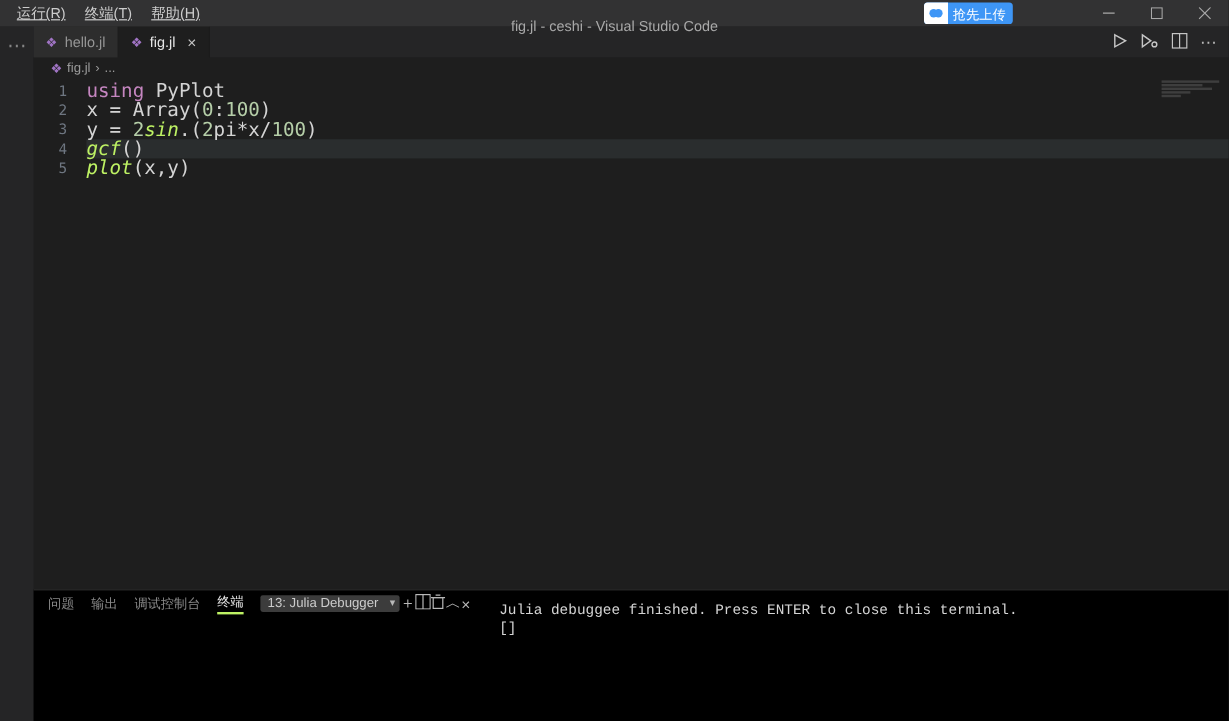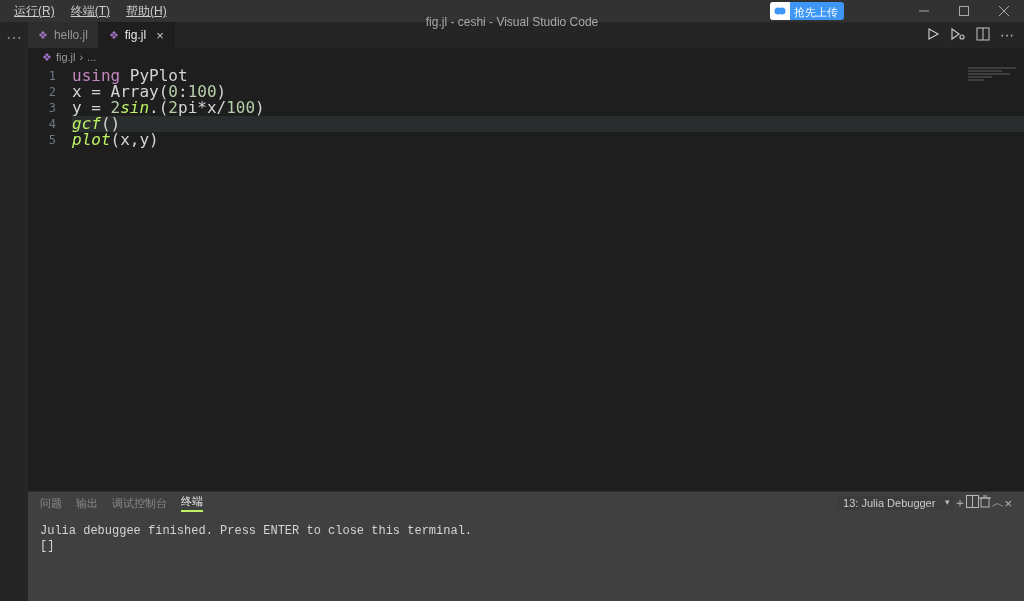--- a/index.html
+++ b/index.html
@@ -70,22 +70,22 @@
 .line.current { background: #2a2d2e; width: 100%; }
 .tok-kw { color: #c586c0; }
 .tok-fn { color: #bef264; font-style: italic; }
 .tok-num { color: #b5cea8; }
 .tok-op { color: #d4d4d4; }
 .tok-plain { color: #d4d4d4; }
 .minimap { position: absolute; top: 0; right: 0; width: 64px; height: 30px; opacity: 0.3; }
 .minimap .mline { height: 2px; margin: 1px 8px 0 8px; background: #8a8a8a; }
 
 .panel {
-  height: 110px; background: #404040; border-top: 1px solid #2d2d2d;
-  display: flex; flex-direction: column; flex-shrink: 0;
+  height: 110px; background: #000000; border-top: 1px solid #2d2d2d;
+  display: flex; flex-direction: row; flex-shrink: 0;
 }
 .panel-tabs {
   height: 22px; display: flex; align-items: center; padding: 0 12px;
   gap: 14px; color: #8a8a8a; font-size: 11px;
 }
 .panel-tab.active { color: #e6e6e6; border-bottom: 2px solid #bef264; padding-bottom: 1px; }
 .panel-tabs-right { margin-left: auto; display: flex; align-items: center; gap: 0; }
 .panel-select {
   background: #3c3c3c; color: #cccccc; padding: 1px 18px 1px 6px;
   font-size: 11px; position: relative; border-radius: 2px;

